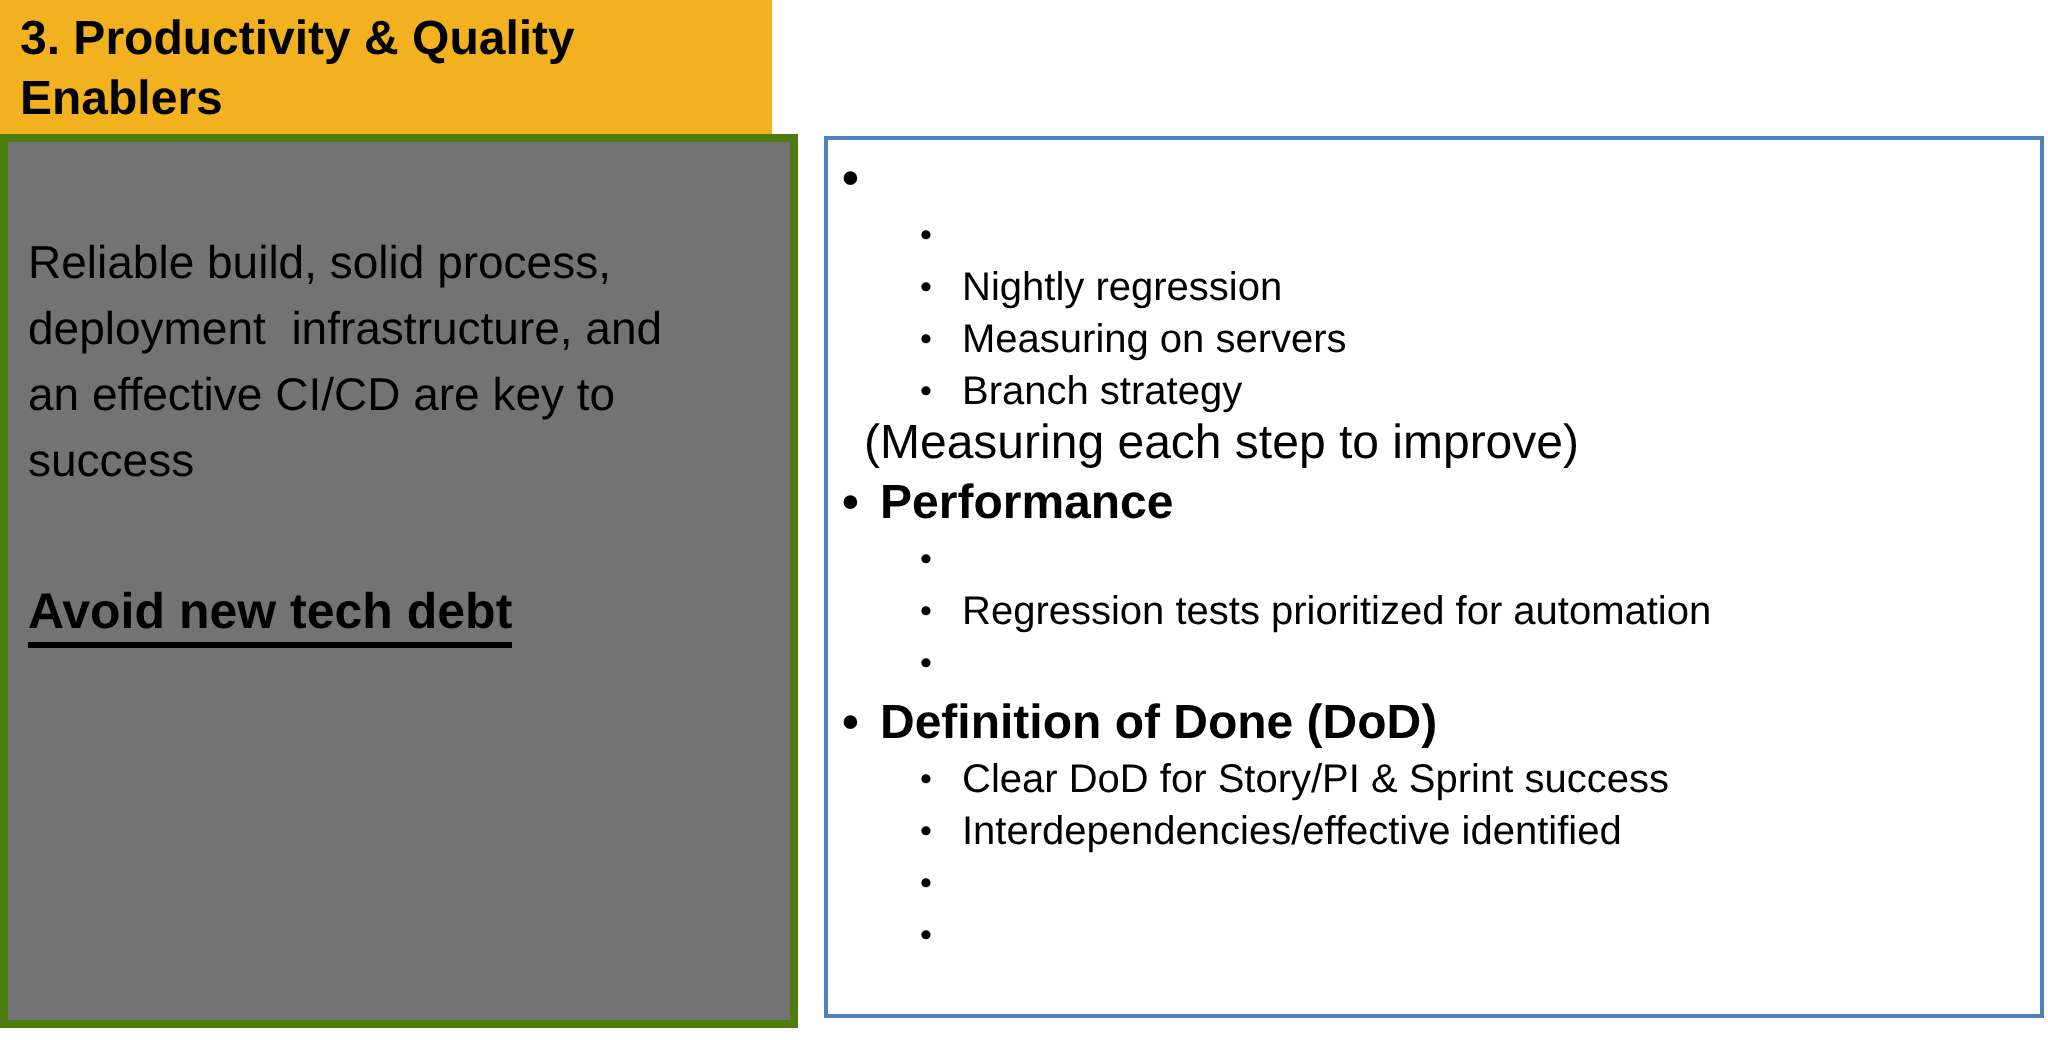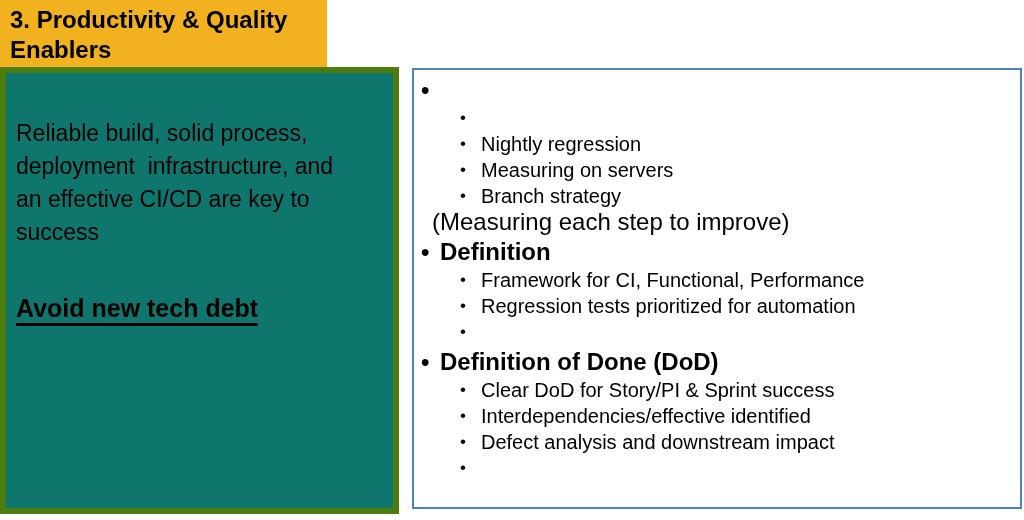--- a/index.html
+++ b/index.html
@@ -15,42 +15,42 @@
     height: 520px;
     background: #ffffff;
     overflow: hidden;
   }
 
   
   .header-box {
     position: absolute;
     left: 0;
     top: 0;
-    width: 327px;
+    width: 386px;
     height: 67px;
     background: #F2B11E;
     box-sizing: border-box;
     padding: 5px 10px 0 10px;
   }
   .header-box .title {
     font-size: 24px;
     font-weight: bold;
     line-height: 30px;
     white-space: pre-wrap;
   }
 
   
   .left-box {
     position: absolute;
     left: 0;
     top: 67px;
     width: 399px;
     height: 447px;
-    background: #0f766e;
-    border: 6px solid #4d7c0f;
+    background: #737373;
+    border: 4px solid #4d7c0f;
     box-sizing: border-box;
   }
   .left-box .paragraph {
     margin: 44px 4px 0 10px;
     font-size: 23px;
     line-height: 33px;
     white-space: pre-wrap;
   }
   .left-box .emphasis {
     display: inline-block;
@@ -161,27 +161,26 @@
         <li class="l2">
           <span class="b2">•</span>
           <span class="txt">Branch strategy</span>
         </li>
 
     </ul>
     <div class="note">(Measuring each step to improve)</div>
 
     <div class="l1">
       <span class="b1">•</span>
-      <span>Definition</span>
+      <span>Performance</span>
     </div>
     <ul class="list">
 
         <li class="l2">
           <span class="b2">•</span>
-          <span class="txt">Framework for CI, Functional, Performance</span>
         </li>
 
         <li class="l2">
           <span class="b2">•</span>
           <span class="txt">Regression tests prioritized for automation</span>
         </li>
 
         <li class="l2">
           <span class="b2">•</span>
         </li>
@@ -199,21 +198,20 @@
           <span class="txt">Clear DoD for Story/PI &amp; Sprint success</span>
         </li>
 
         <li class="l2">
           <span class="b2">•</span>
           <span class="txt">Interdependencies/effective identified</span>
         </li>
 
         <li class="l2">
           <span class="b2">•</span>
-          <span class="txt">Defect analysis and downstream impact</span>
         </li>
 
         <li class="l2">
           <span class="b2">•</span>
         </li>
 
     </ul>
 
   </div>
 </div>

